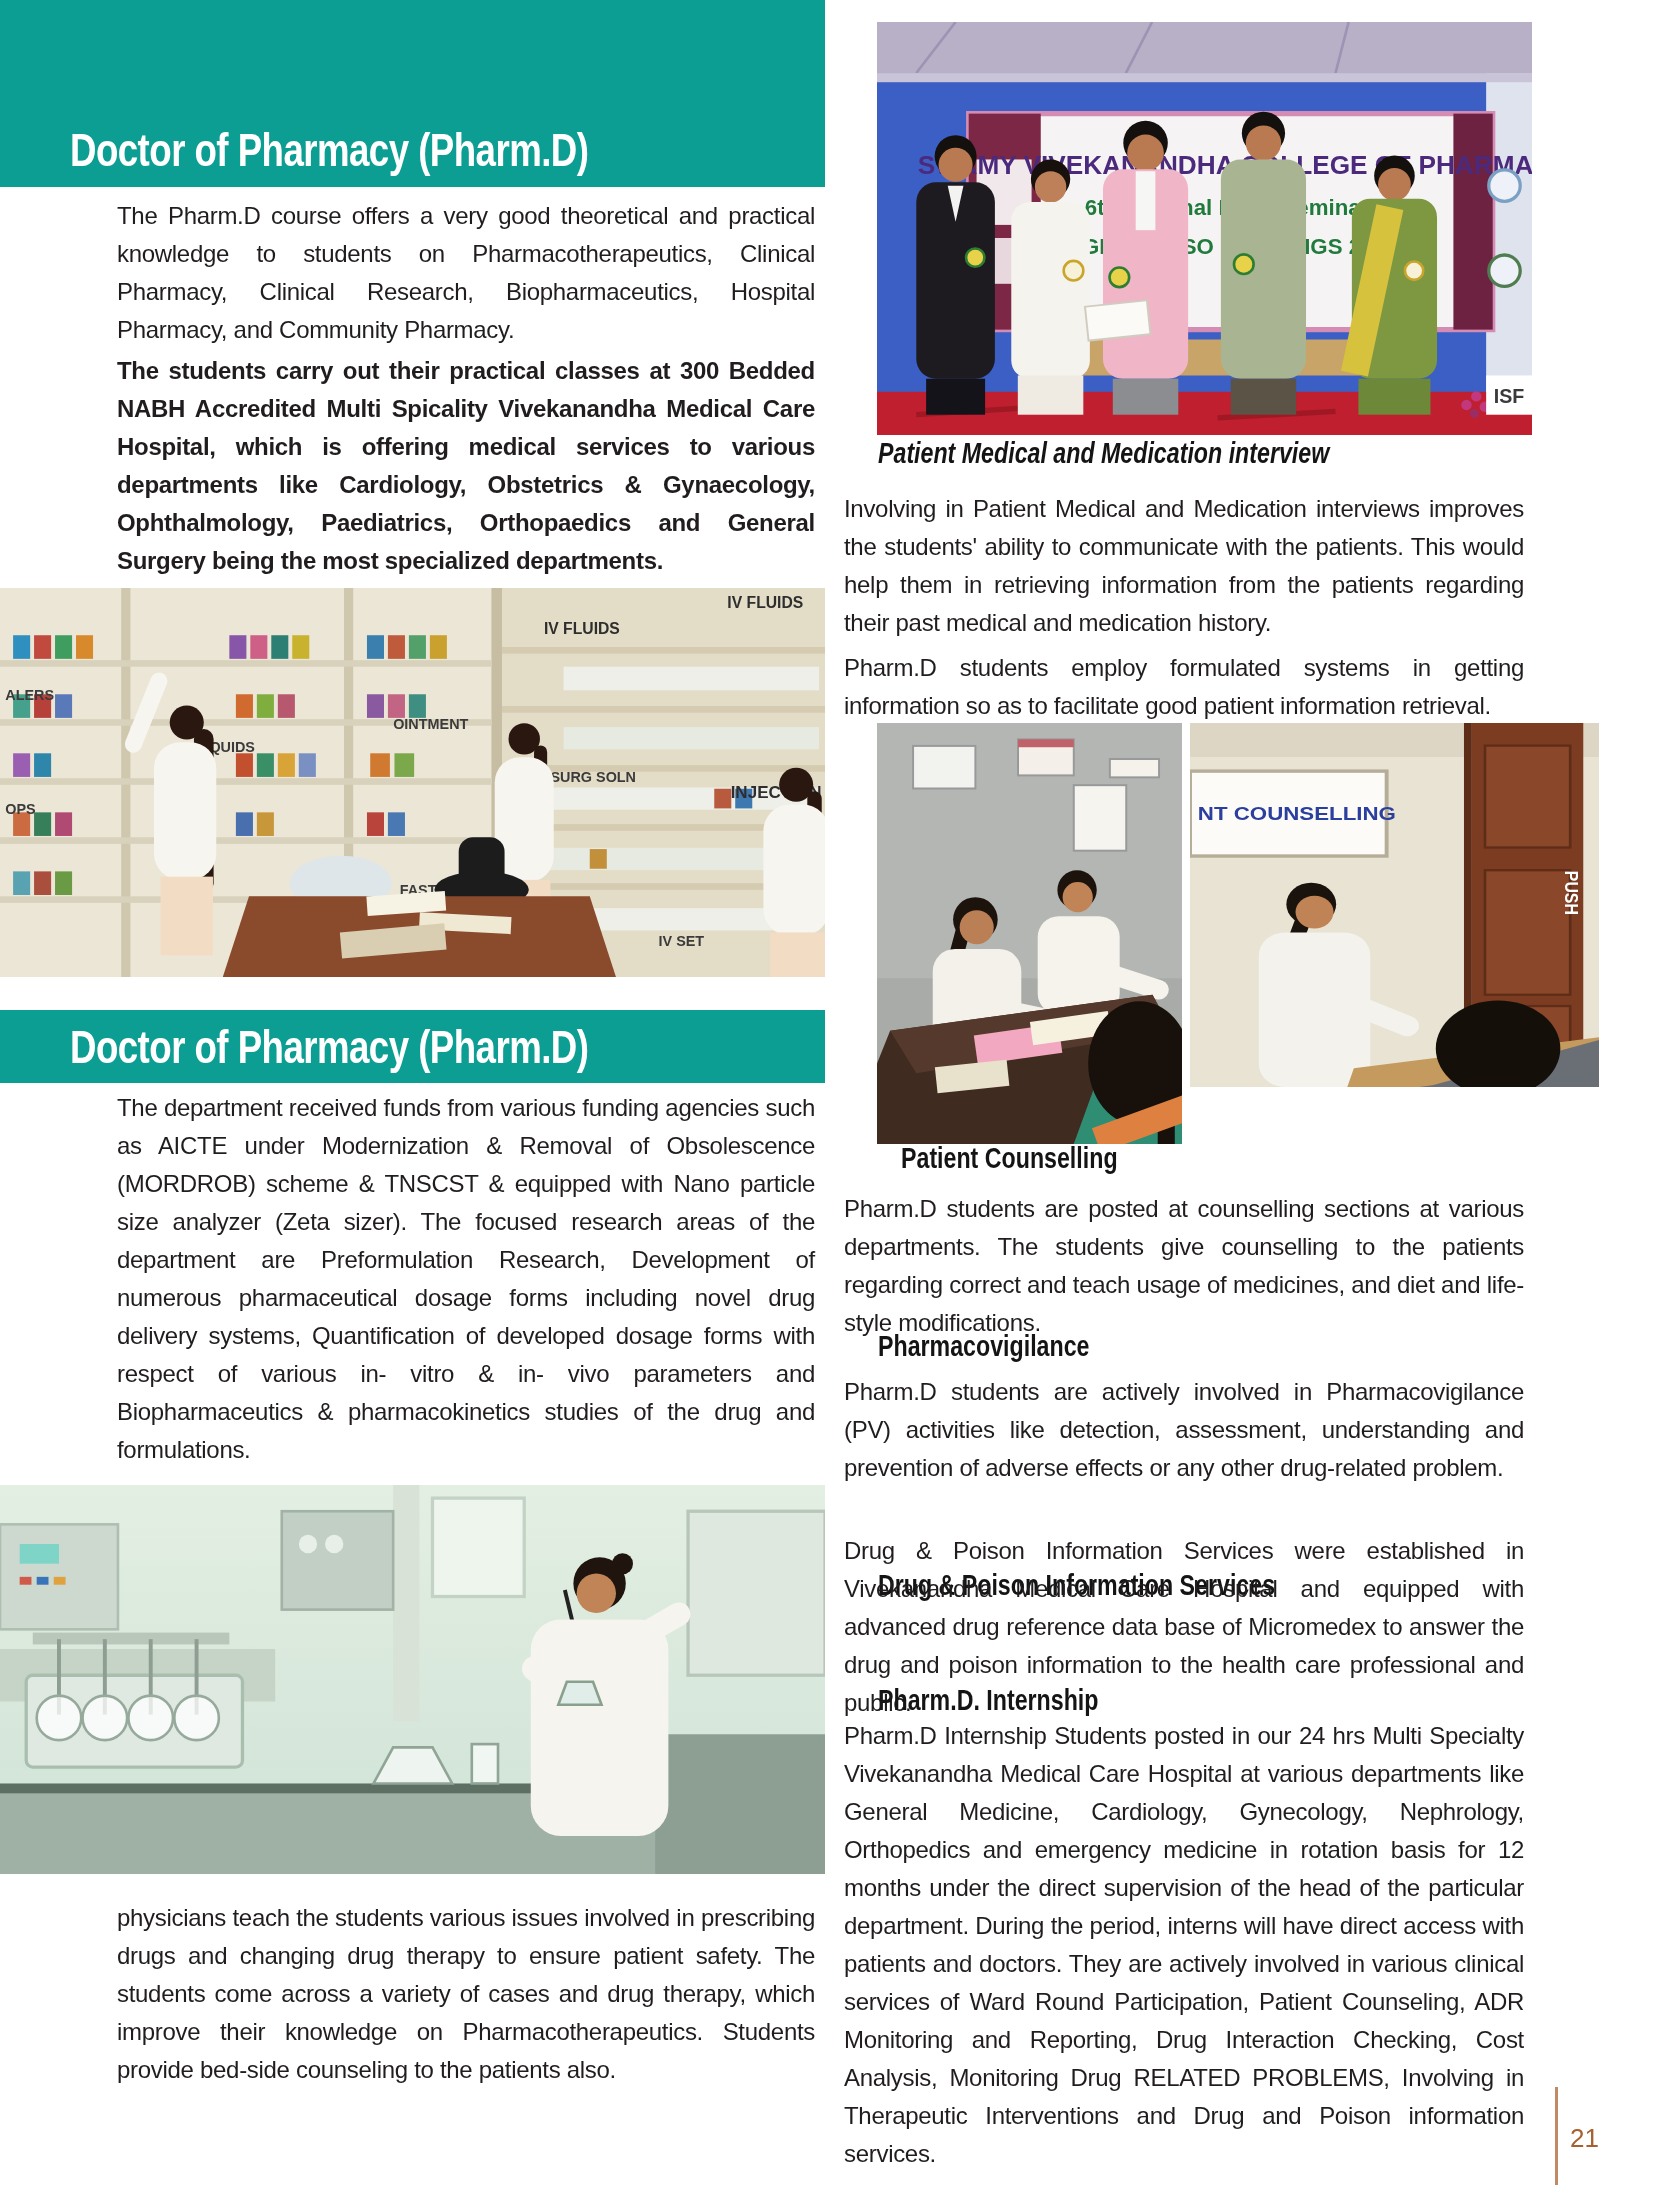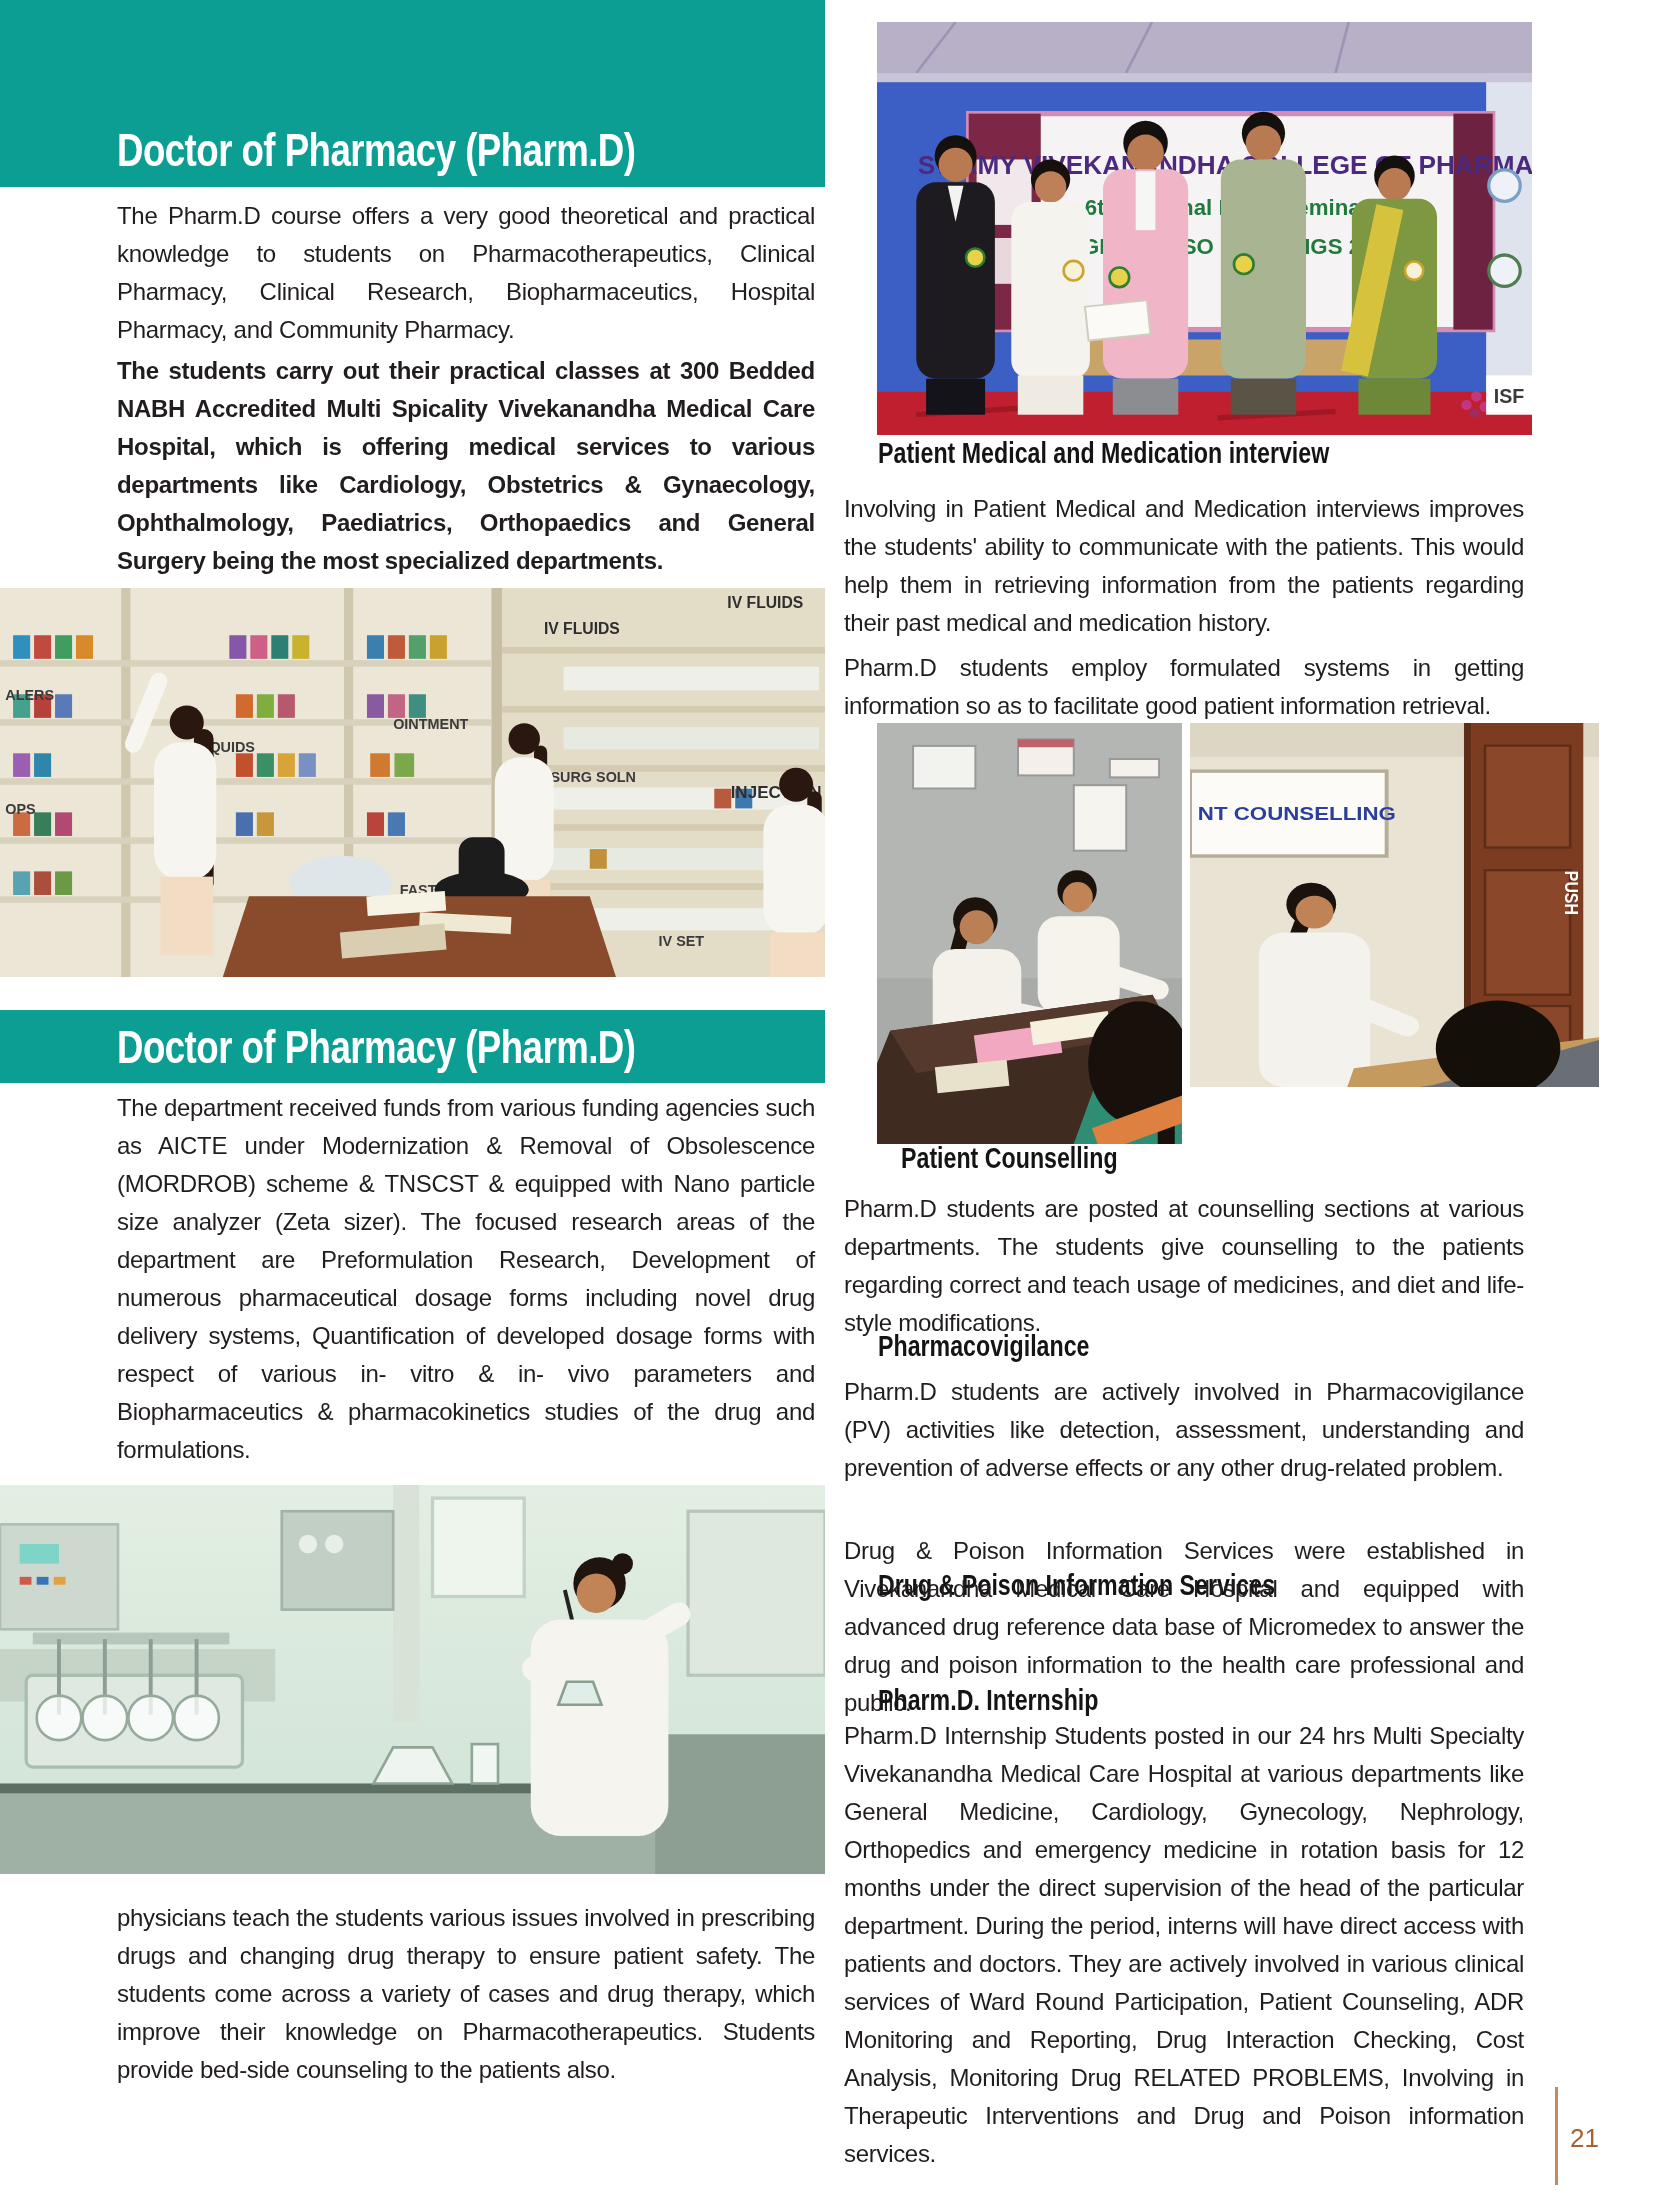--- a/index.html
+++ b/index.html
@@ -10,21 +10,21 @@
     font-family:"Liberation Sans", sans-serif;
     overflow:hidden;
   }
   .abs{position:absolute;}
   
   .band{background:#0d9e93;display:flex;}
   .band1{left:0;top:0;width:825px;height:187px;align-items:flex-end;padding-bottom:14.4px;box-sizing:border-box;}
   .band2{left:0;top:1010px;width:825px;height:73px;align-items:center;}
   .band-title{
     color:#ffffff;font-weight:bold;font-size:47px;line-height:1;
-    padding-left:117px;white-space:nowrap;letter-spacing:-0.7px;
+    padding-left:70px;white-space:nowrap;letter-spacing:-0.7px;
   }
   .condense{display:inline-block;transform:scaleX(0.78);transform-origin:0 50%;}
   .condense2{display:inline-block;transform:scaleX(0.80);transform-origin:0 50%;}
   
   .body-text{
     font-size:24px;line-height:38px;color:#211d1e;
     text-align:justify;letter-spacing:-0.3px;
   }
   .left-par{left:117px;width:698px;}
   .right-par{left:844px;width:680px;}
@@ -289,21 +289,21 @@
       <circle cx="790" cy="235" r="31" fill="#14100e"></circle>
       <circle cx="790" cy="248" r="25" fill="#b97a52"></circle>
       <rect x="725" y="270" width="130" height="275" rx="28" fill="#7d9840"></rect>
       <rect x="735" y="280" width="42" height="260" fill="#d7c23e" transform="rotate(12 756 410)"></rect>
       <circle cx="820" cy="380" r="14" fill="#f7f1d8" stroke="#caa52c" stroke-width="4"></circle>
       <rect x="735" y="545" width="110" height="55" fill="#6d8838"></rect>
     </g>
   </svg>
 </div>
 
-<div class="abs rc-head" style="top:438px;"><span class="condense2">Patient Medical and Medication interview</span></div>
+<div class="abs rc-head" style="top:438px;font-style:italic;"><span class="condense2">Patient Medical and Medication interview</span></div>
 <div class="abs body-text right-par" style="top:490px;">Involving in Patient Medical and Medication interviews improves the students' ability to communicate with the patients. This would help them in retrieving information from the patients regarding their past medical and medication history.</div>
 <div class="abs body-text right-par" style="top:649px;">Pharm.D students employ formulated systems in getting information so as to facilitate good patient information retrieval.</div>
 
 <div class="abs photo" style="left:877px;top:723px;width:305px;height:421px;">
   <svg viewBox="0 0 465 643" preserveAspectRatio="none">
     <rect width="465" height="643" fill="#b3b6b3"></rect>
     <rect x="0" y="390" width="465" height="253" fill="#a8aba8"></rect>
     <rect x="55" y="35" width="95" height="65" fill="#f2f2ee" stroke="#98999a" stroke-width="3"></rect>
     <rect x="215" y="25" width="85" height="55" fill="#f4efe8" stroke="#98999a" stroke-width="3"></rect>
     <rect x="215" y="25" width="85" height="12" fill="#c0626a"></rect>

